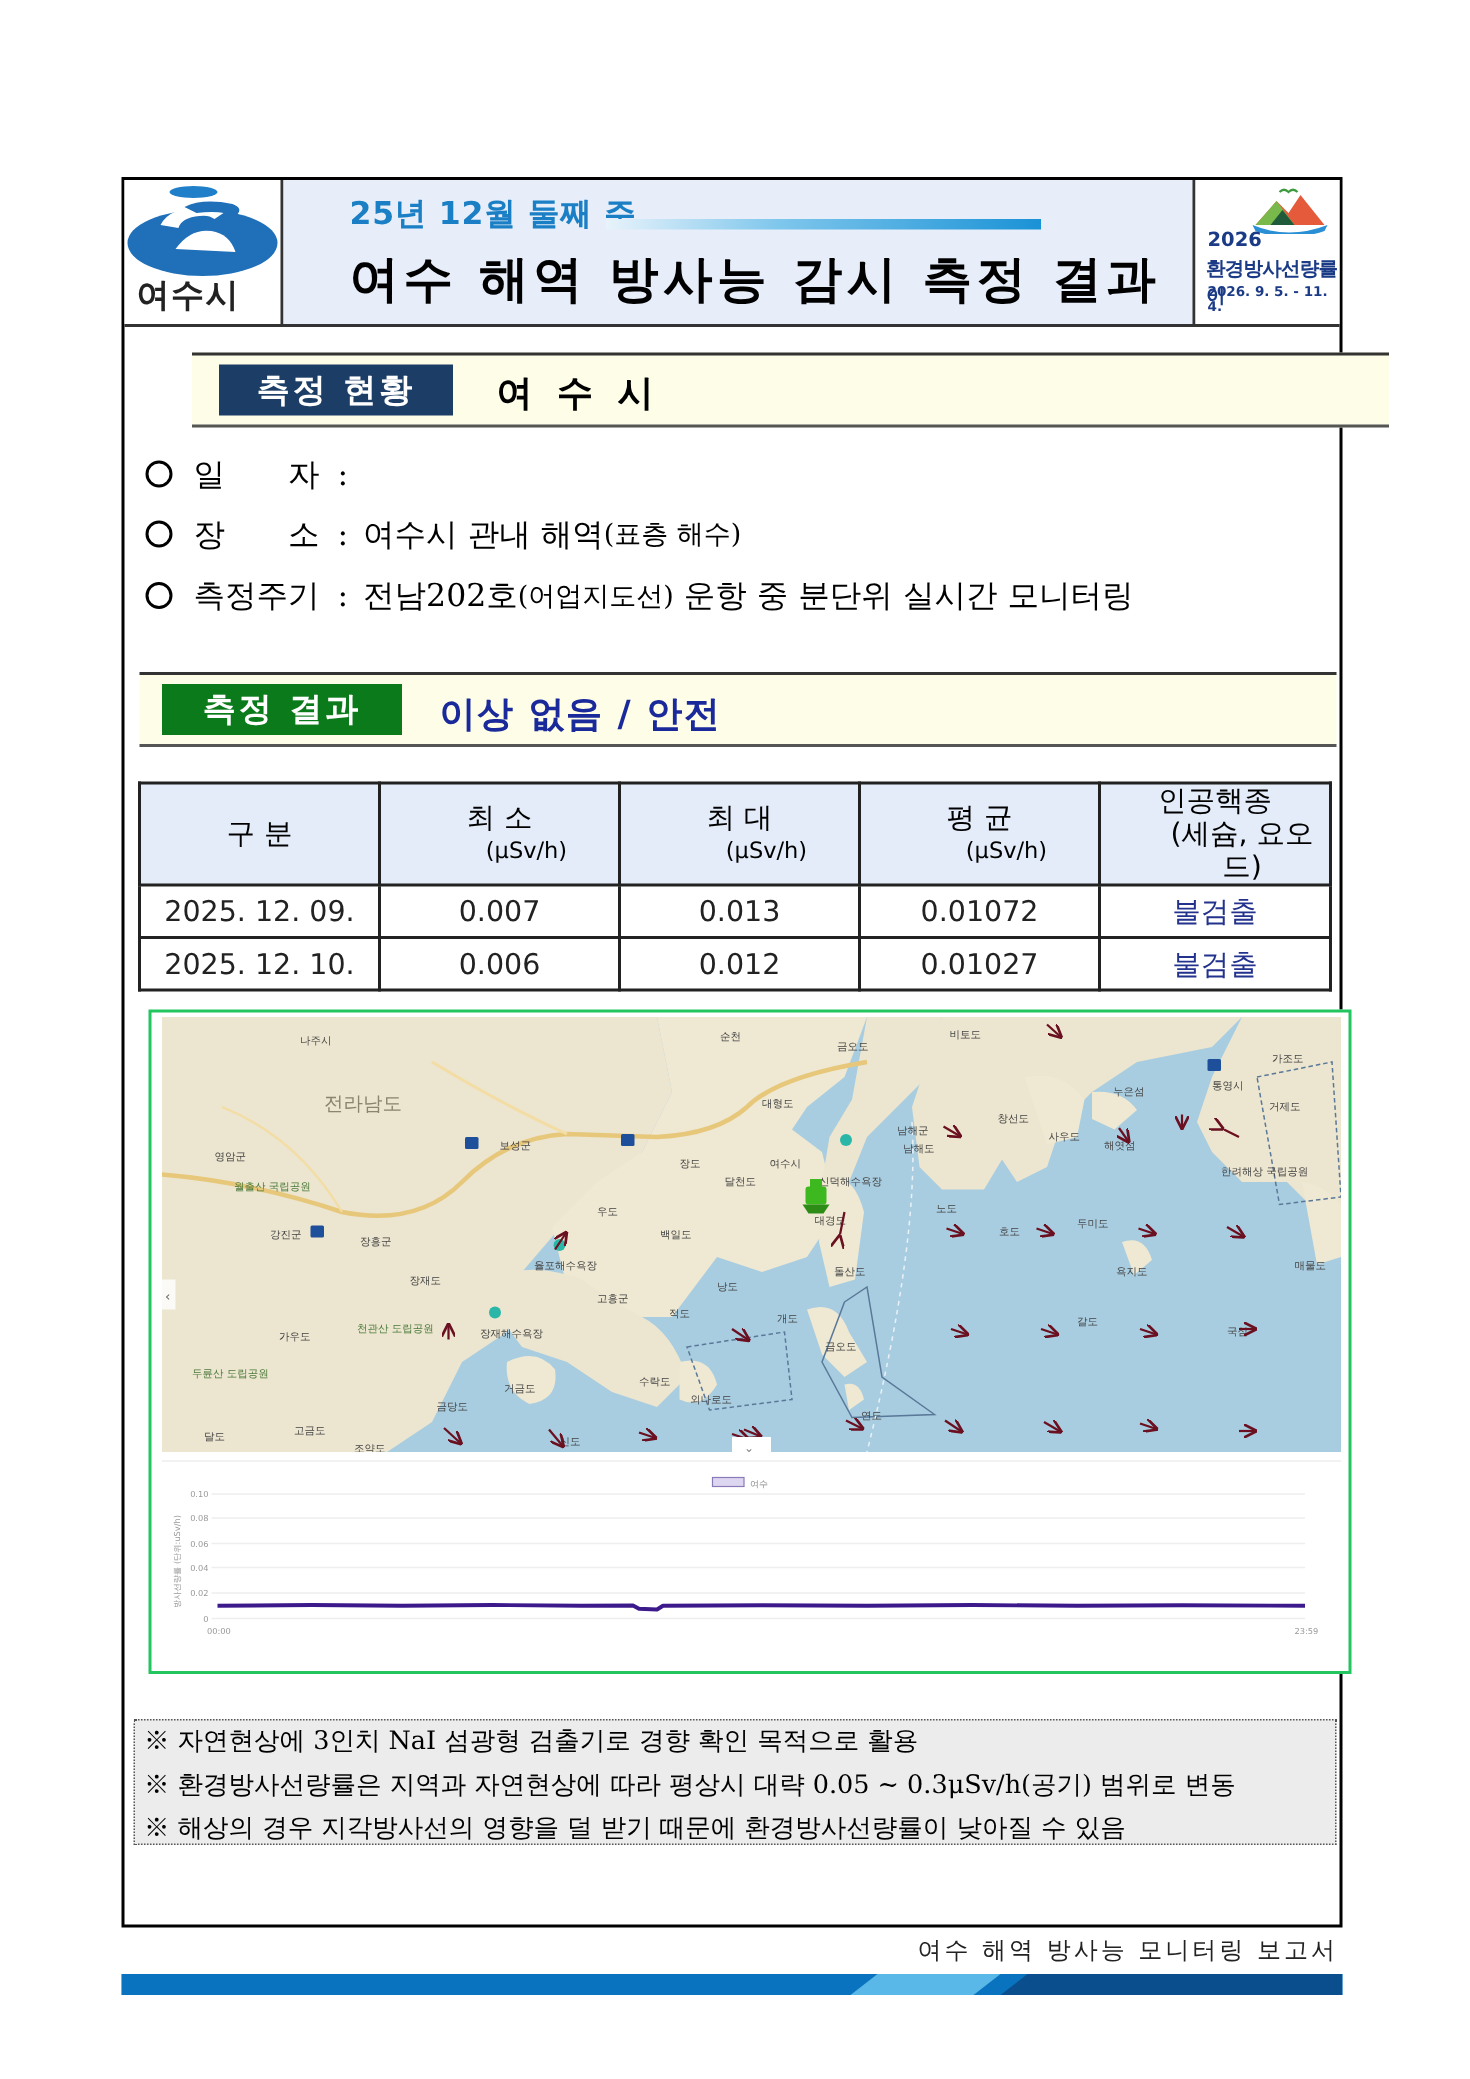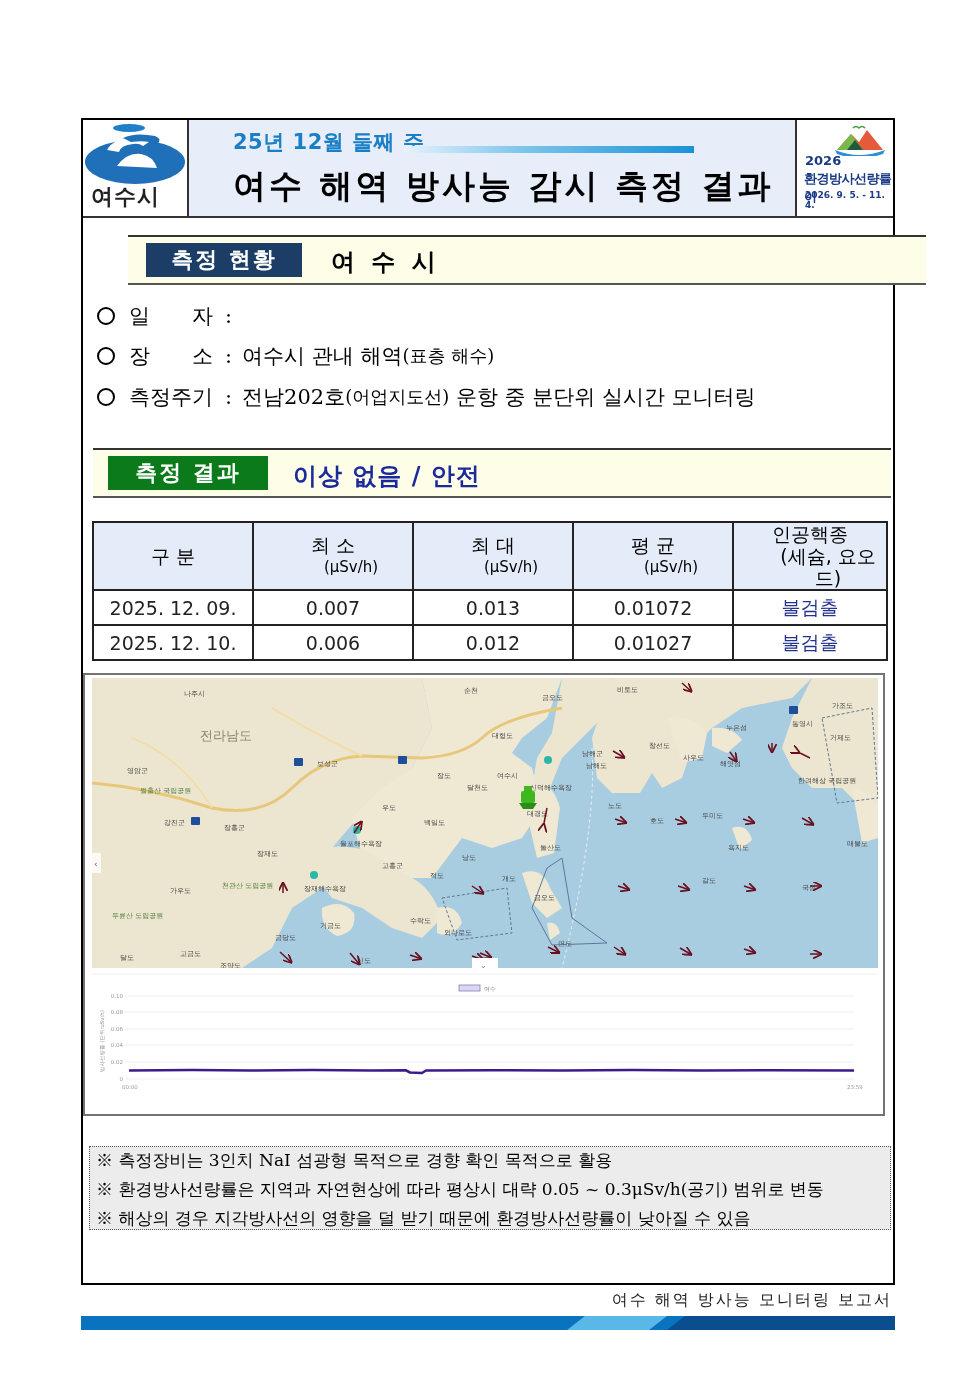--- a/index.html
+++ b/index.html
@@ -28,21 +28,21 @@
   .info .colon { margin:0 10px 0 0; }
   .info .small { font-size:18px; }
   
   table.res { position:absolute; left:9px; top:401px; width:796px; border-collapse:collapse; font-family:"DejaVu Sans", sans-serif; }
   table.res th, table.res td { border:2px solid #222; text-align:center; padding:0; }
   table.res th { background:#e3ecf8; font-weight:normal; font-size:19px; height:56px; line-height:22px; }
   table.res th .unit { font-size:15px; display:block;padding-left:36px; }
   table.res td { font-size:19px; height:33px; color:#222; }
   table.res td.det { color:#23328c; }
   
-  .panel { position:absolute; left:0; top:553px; width:802px; height:443px; border:2px solid #737373; box-sizing:border-box; background:#fff; }
+  .panel { position:absolute; left:16px; top:553px; width:802px; height:443px; border:2px solid #22c55e; box-sizing:border-box; background:#fff; }
   .map { position:absolute; left:7px; top:3px; width:786px; height:290px; overflow:hidden; background:#a9cde0; }
   .map svg { display:block; }
   .chart { position:absolute; left:7px; top:296px; width:786px; height:140px; background:#fff; }
   
   .notes { position:absolute; left:6px; top:1026px; width:802px; height:84px; border:1px dotted #555; box-sizing:border-box; background:#ececec; font-family:"DejaVu Serif", serif; font-size:17px; }
   .notes .n { position:absolute; left:6px; white-space:nowrap; }
   
   .footer-text { position:absolute; right:88px; top:1290px; font-size:16px; letter-spacing:2px; color:#222; }
   .footer-bar { position:absolute; left:81px; top:1316px; width:814px; height:14px; background:#0a73bf; overflow:hidden; }
 </style>
@@ -313,21 +313,21 @@
         </g>
         <text x="12" y="70" font-size="5.5" fill="#999" transform="rotate(-90 12 70)" text-anchor="middle">방사선량률 (단위:uSv/h)</text>
         <text x="30" y="118" font-size="5.5" fill="#999">00:00</text>
         <text x="755" y="118" font-size="5.5" fill="#999">23:59</text>
         <path d="M37 99.5 L100 99 L160 99.5 L220 99 L280 99.5 L314 99.3 L318 101.5 L330 102 L334 99.5 L400 99.2 L470 99.5 L540 99 L610 99.5 L680 99.2 L762 99.5" stroke="#3c1a8c" stroke-width="2.6" fill="none" stroke-linejoin="round"></path>
       </svg>
     </div>
   </div>
 
   <div class="notes">
-    <div class="n" style="top:2px;">※ 측정장비는 3인치 NaI 섬광형 목적으로 경향 확인 목적으로 활용</div>
+    <div class="n" style="top:2px;">※ 자연현상에 3인치 NaI 섬광형 검출기로 경향 확인 목적으로 활용</div>
     <div class="n" style="top:31px;">※ 환경방사선량률은 지역과 자연현상에 따라 평상시 대략 0.05 ~ 0.3μSv/h(공기) 범위로 변동</div>
     <div class="n" style="top:60px;">※ 해상의 경우 지각방사선의 영향을 덜 받기 때문에 환경방사선량률이 낮아질 수 있음</div>
   </div>
 </div>
 
 <div class="footer-text">여수 해역 방사능 모니터링 보고서</div>
 <div class="footer-bar">
   <svg width="814" height="14" viewBox="0 0 814 14" style="display:block;">
     <rect width="814" height="14" fill="#0a73bf"></rect>
     <path d="M486 14 L504 0 H586 L568 14 Z" fill="#5ab8e8"></path>

